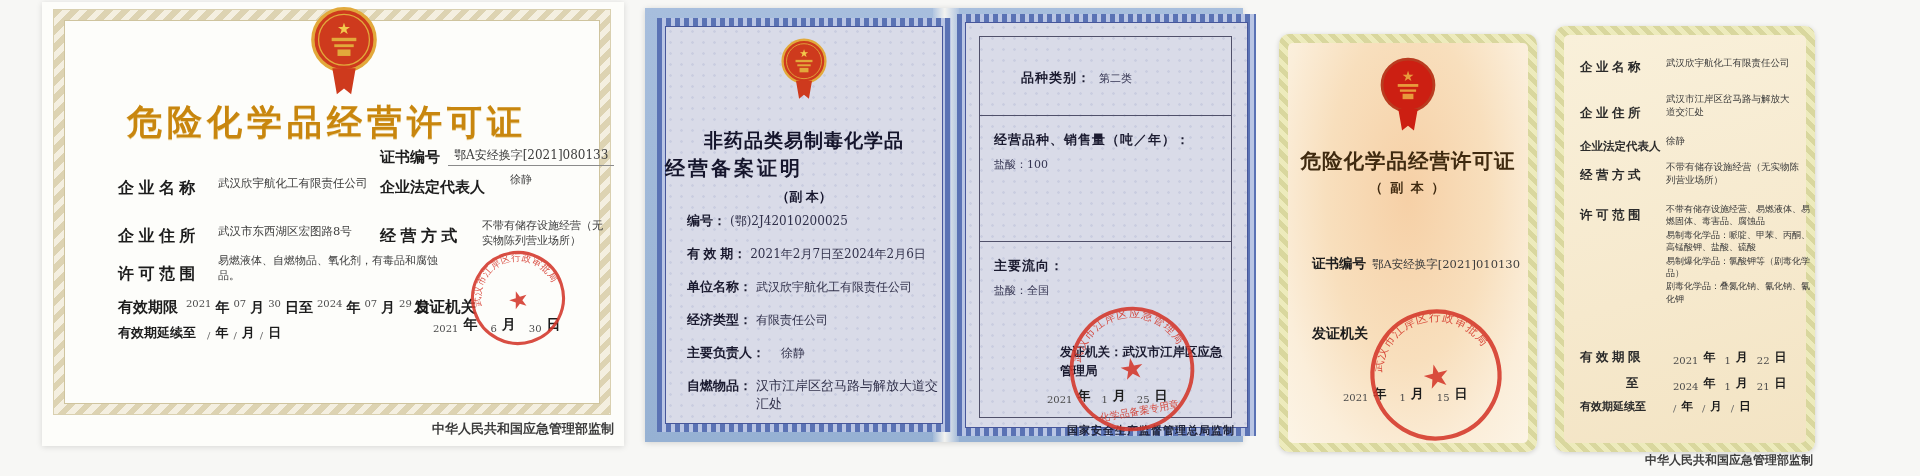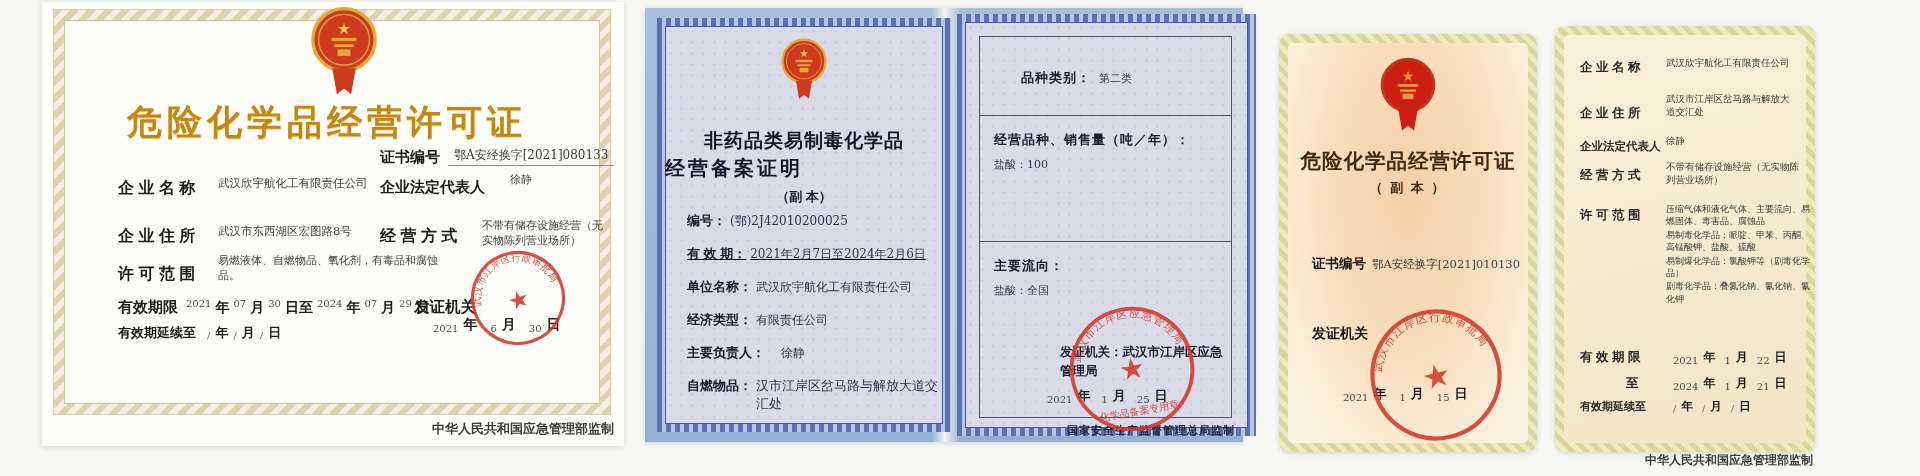--- a/index.html
+++ b/index.html
@@ -168,21 +168,21 @@
         <path d="M21 48 L24.5 68 L30 63.5 L35.5 68 L39 48 Z" fill="#ce3a1d"></path>
       </svg>
       <div class="t1">非药品类易制毒化学品</div>
       <div class="t2">经营备案证明</div>
       <div class="sub">（副 本）</div>
 
       <div class="row frow" style="left:22px;top:186px;gap:4px;">
         <span class="lbl">编号：</span>
         <span class="val">(鄂)2J42010200025</span>
       </div>
-      <div class="row frow" style="left:22px;top:219px;gap:4px;text-decoration:underline;">
+      <div class="row frow" style="left:22px;top:219px;gap:4px;">
         <span class="lbl">有 效 期：</span>
         <span class="val">2021年2月7日至2024年2月6日</span>
       </div>
       <div class="row frow" style="left:22px;top:252px;gap:4px;">
         <span class="lbl">单位名称：</span>
         <span class="val">武汉欣宇航化工有限责任公司</span>
       </div>
       <div class="row frow" style="left:22px;top:285px;gap:4px;align-items:flex-end;">
         <span class="lbl">经济类型：</span>
         <span class="val">有限责任公司</span>
@@ -292,21 +292,21 @@
         <div class="fval" style="left:102px;top:58px;width:132px;">武汉市江岸区岔马路与解放大道交汇处</div>
 
         <div class="abs flbl" style="left:16px;top:104px;font-size:11.5px;">企业法定代表人</div>
         <div class="fval" style="left:102px;top:100px;">徐静</div>
 
         <div class="abs flbl" style="left:16px;top:132px;">经 营 方 式</div>
         <div class="fval" style="left:102px;top:126px;width:135px;">不带有储存设施经营（无实物陈列营业场所）</div>
 
         <div class="abs flbl" style="left:16px;top:172px;">许 可 范 围</div>
         <div class="fval scope" style="left:102px;top:168px;width:148px;">
-          <p>压缩气体和液化气体、主要流向、易燃固体、毒害品、腐蚀品</p>
+          <p>不带有储存设施经营、易燃液体、易燃固体、毒害品、腐蚀品</p>
           <p>易制毒化学品：哌啶、甲苯、丙酮、高锰酸钾、盐酸、硫酸</p>
           <p>易制爆化学品：氯酸钾等（剧毒化学品）</p>
           <p>剧毒化学品：叠氮化钠、氰化钠、氰化钾</p>
         </div>
 
         <div class="abs flbl" style="left:16px;top:314px;">有 效 期 限</div>
         <div class="row" style="left:106px;top:314px;">
           <span class="numlow">2021</span>
           <span class="unit" style="margin-right:6px;">年</span>
           <span class="numlow">1</span>

